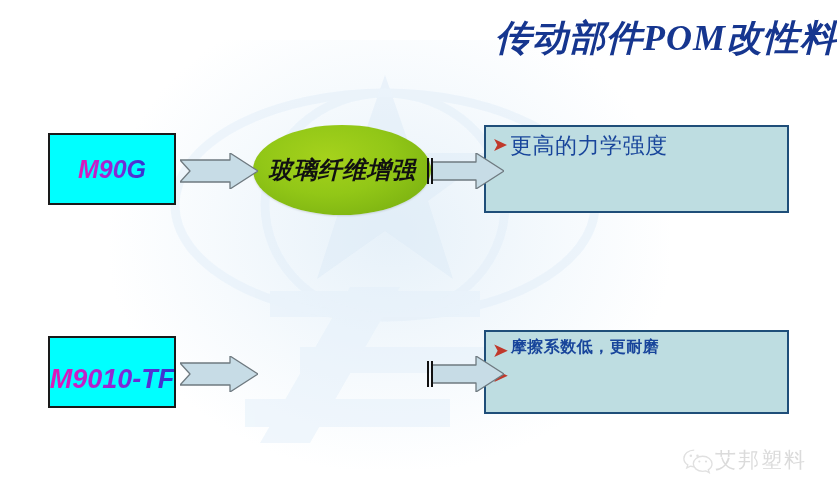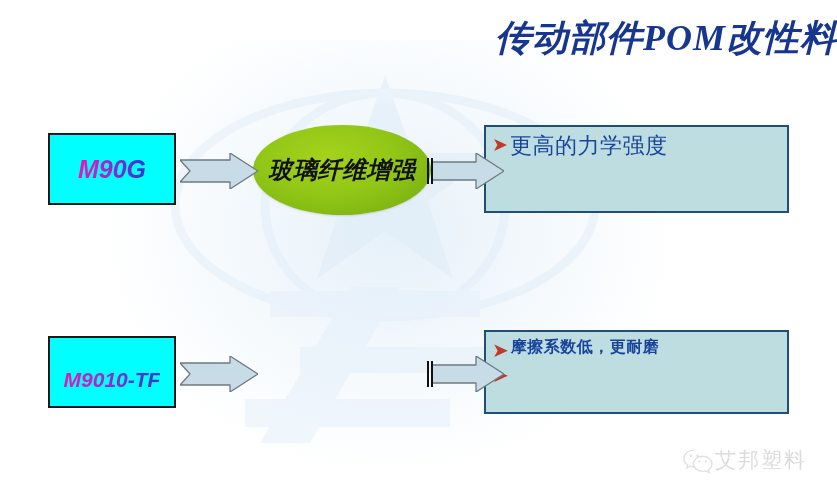--- a/index.html
+++ b/index.html
@@ -93,21 +93,21 @@
     font-style: italic;
     font-size: 25px;
     letter-spacing: 0px;
     background: linear-gradient(90deg, #e317b8 0%, #c21fc9 28%, #7a2cd6 62%, #2f36cf 100%);
     -webkit-background-clip: text;
     background-clip: text;
     color: transparent;
     -webkit-text-fill-color: transparent;
     white-space: nowrap;
   }
-  .row-2 .code-text { font-size: 21px; margin-top: 15px; }
+  .row-2 .code-text { font-size: 27px; margin-top: 15px; }
 
   
   .arrow {
     position: absolute;
     z-index: 4;
   }
   .arrow-a { left: 180px; top: 36px; width: 78px; height: 36px; }
   .arrow-b { left: 432px; top: 36px; width: 72px; height: 36px; }
   .arrow-b-tick {
     position: absolute;

